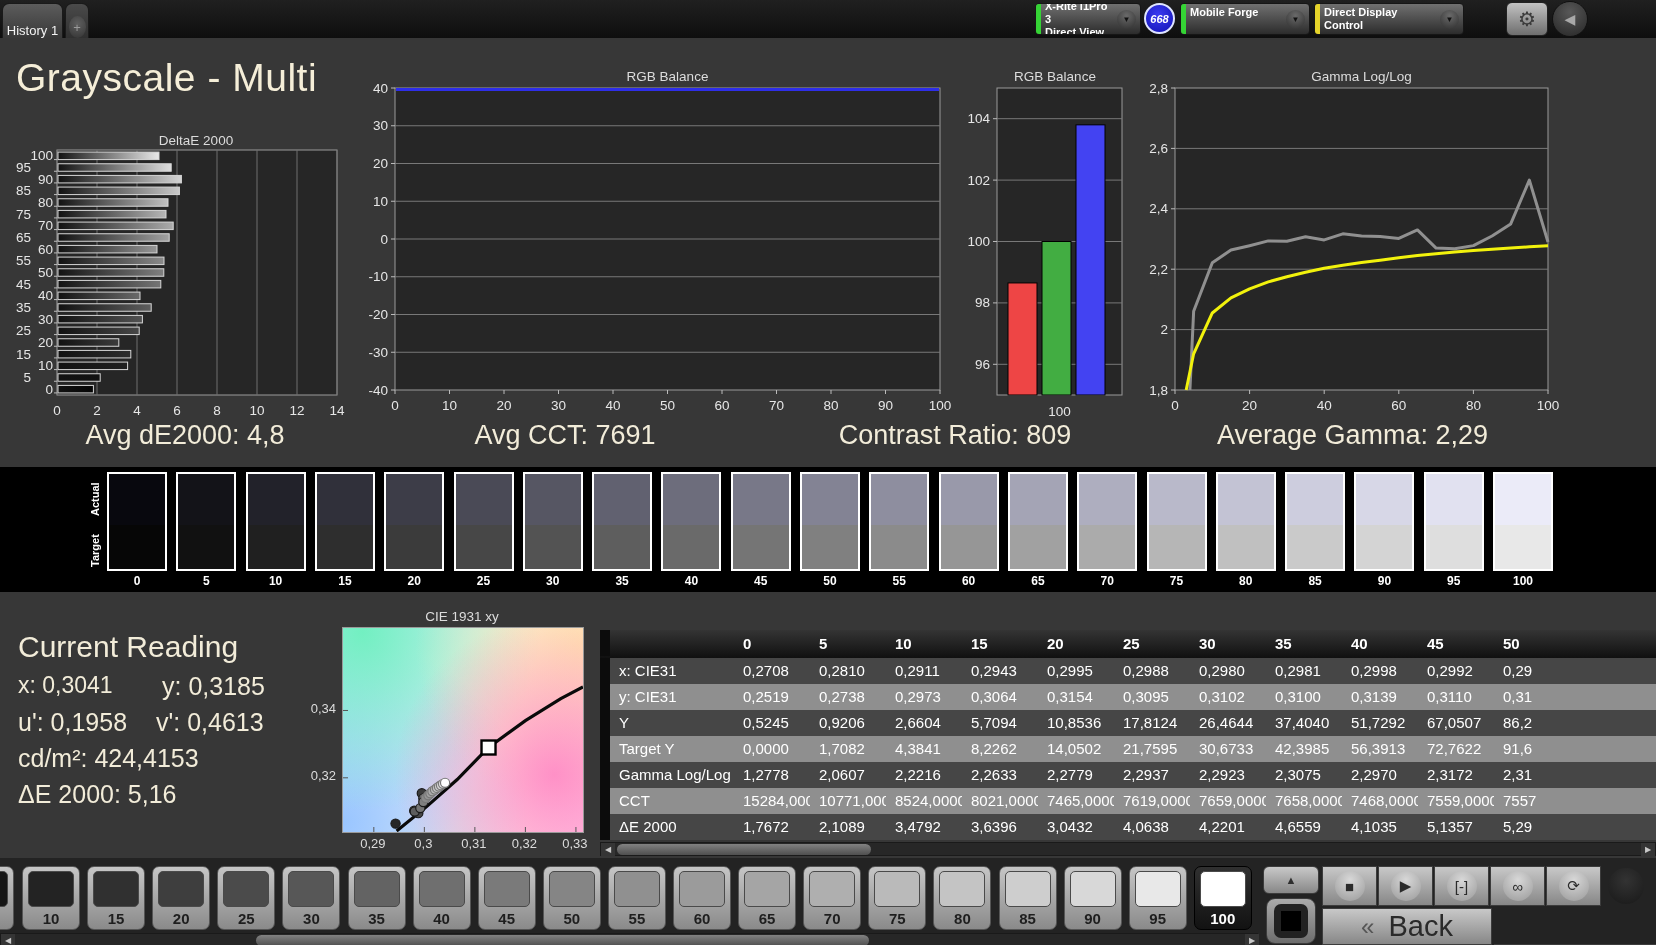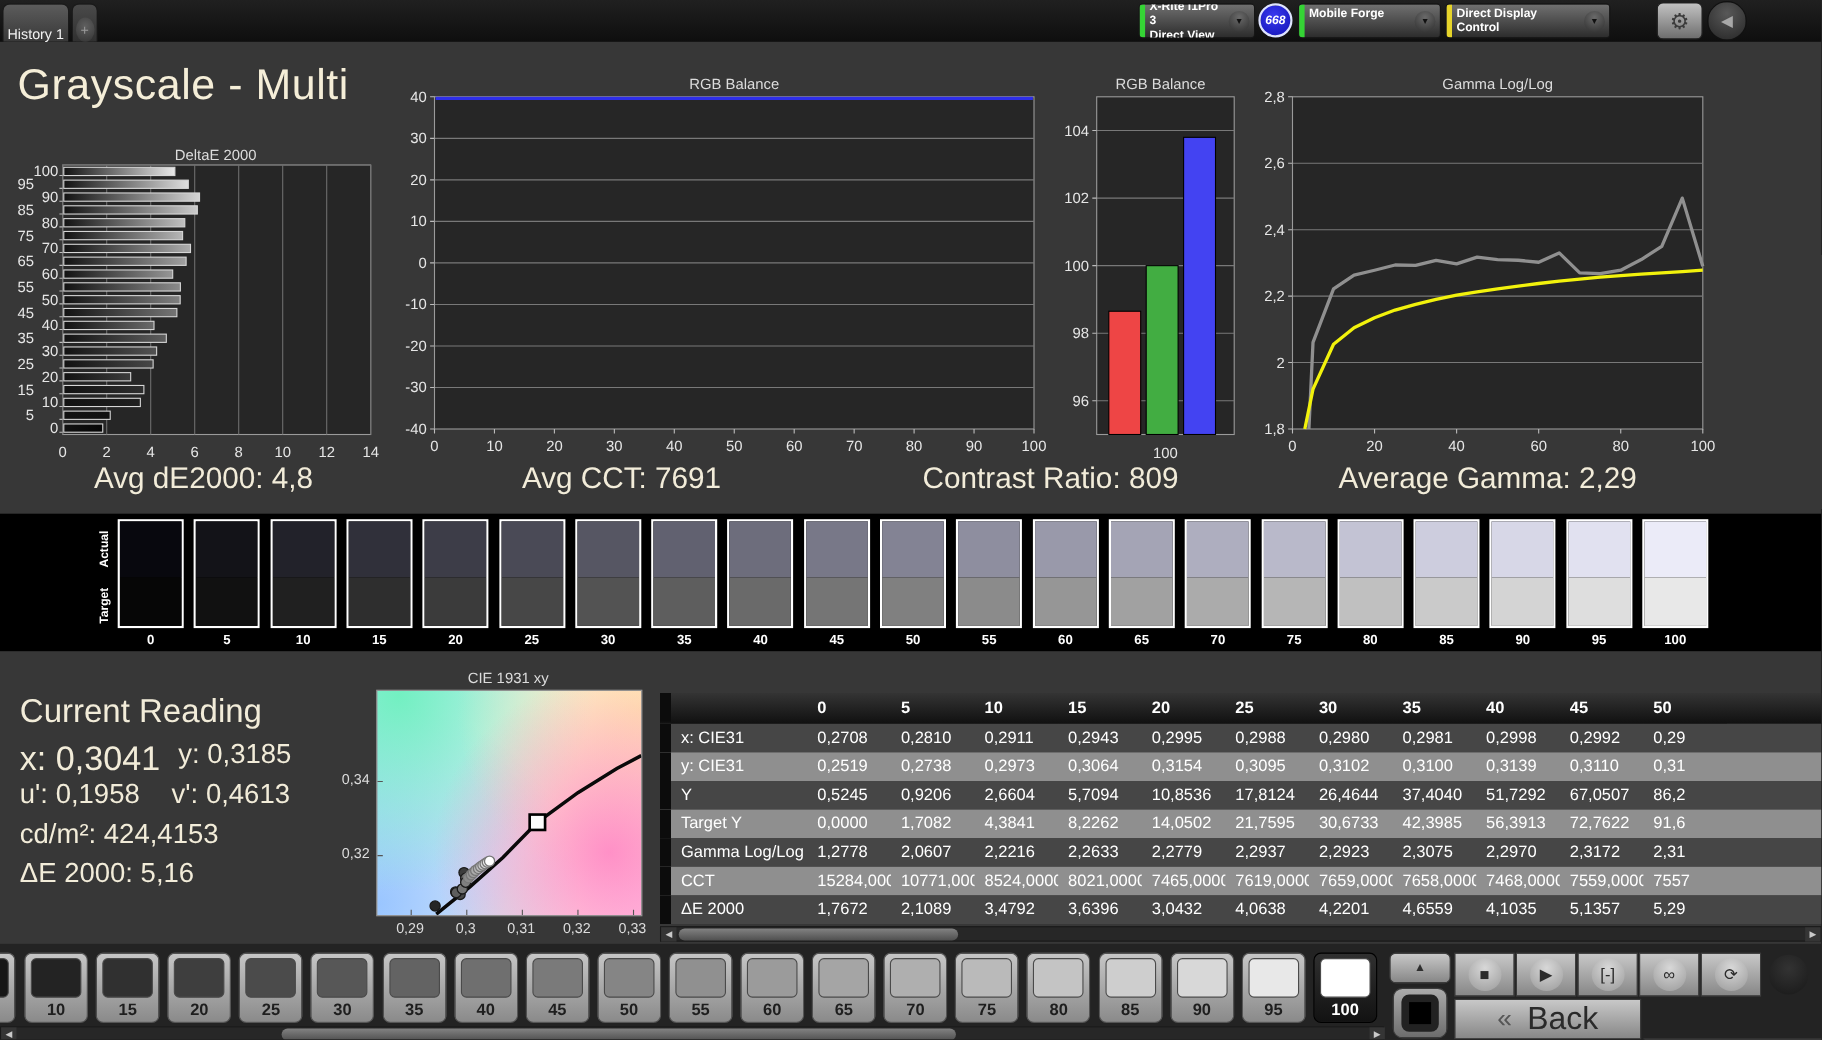--- a/index.html
+++ b/index.html
@@ -514,21 +514,21 @@
         <div class="glabel" style="left: 1421.7px;">95</div>
         <div class="gswatch" style="left: 1493px;">
           <div class="half" style="top: 0px; height: 54%; background: rgb(235, 235, 248);"></div>
           <div class="half" style="top: 54%; height: 46%; background: rgb(232, 232, 232);"></div>
         </div>
         <div class="glabel" style="left: 1491px;">100</div>
       </div>
   </div>
 
   <div class="cr-text abs" style="left:18px;top:630px;font-size:30px;">Current Reading</div>
-  <div class="cr-text abs" style="left:18px;top:672px;font-size:31px;">x: 0,3041</div>
+  <div class="cr-text abs" style="left:18px;top:672px;font-size:23px;">x: 0,3041</div>
   <div class="cr-text abs" style="left:162px;top:672px;font-size:25px;">y: 0,3185</div>
   <div class="cr-text abs" style="left:18px;top:708px;font-size:25px;">u': 0,1958</div>
   <div class="cr-text abs" style="left:156px;top:708px;font-size:25px;">v': 0,4613</div>
   <div class="cr-text abs" style="left:18px;top:744px;font-size:25px;">cd/m²: 424,4153</div>
   <div class="cr-text abs" style="left:18px;top:780px;font-size:25px;">ΔE 2000: 5,16</div>
 
   <div class="chart-title abs" style="left:342px;top:609px;width:240px;">CIE 1931 xy</div>
   <svg id="cie-svg" class="abs" style="left:342px;top:627px;border:1px solid #9a9a9a;
        background:
          radial-gradient(circle at 88% 72%, rgba(255,130,195,.85), rgba(255,130,195,0) 62%),

